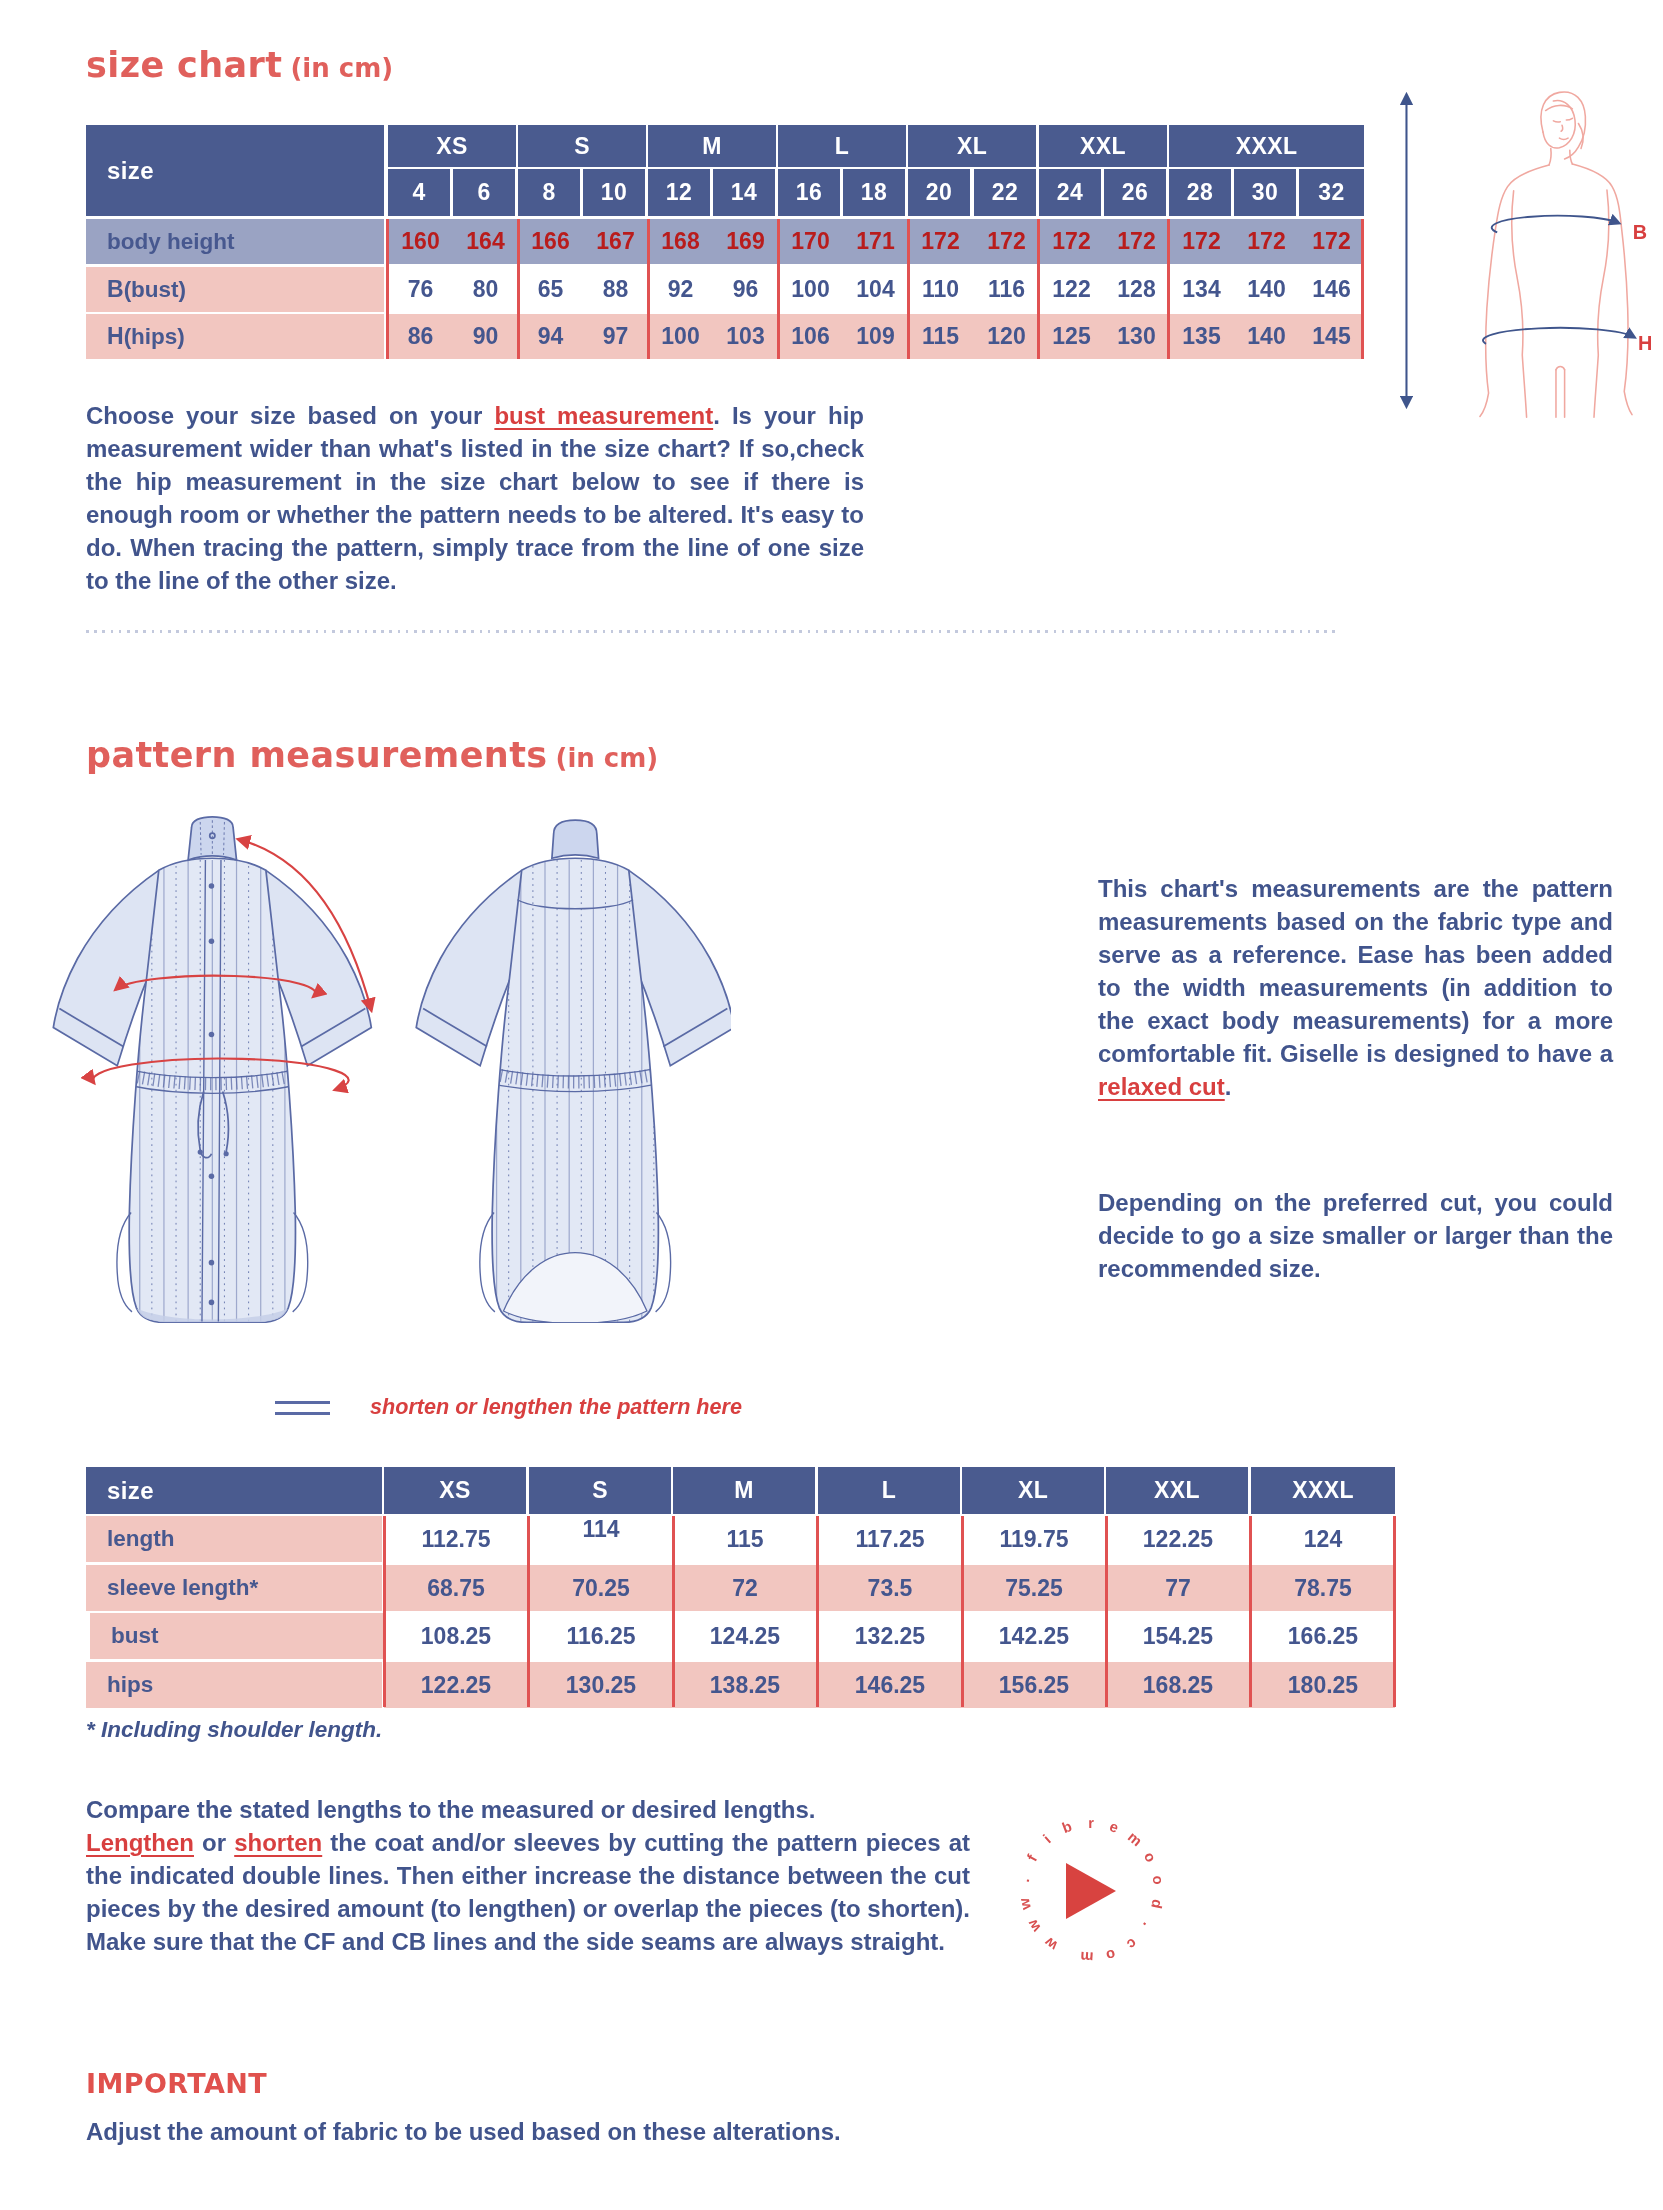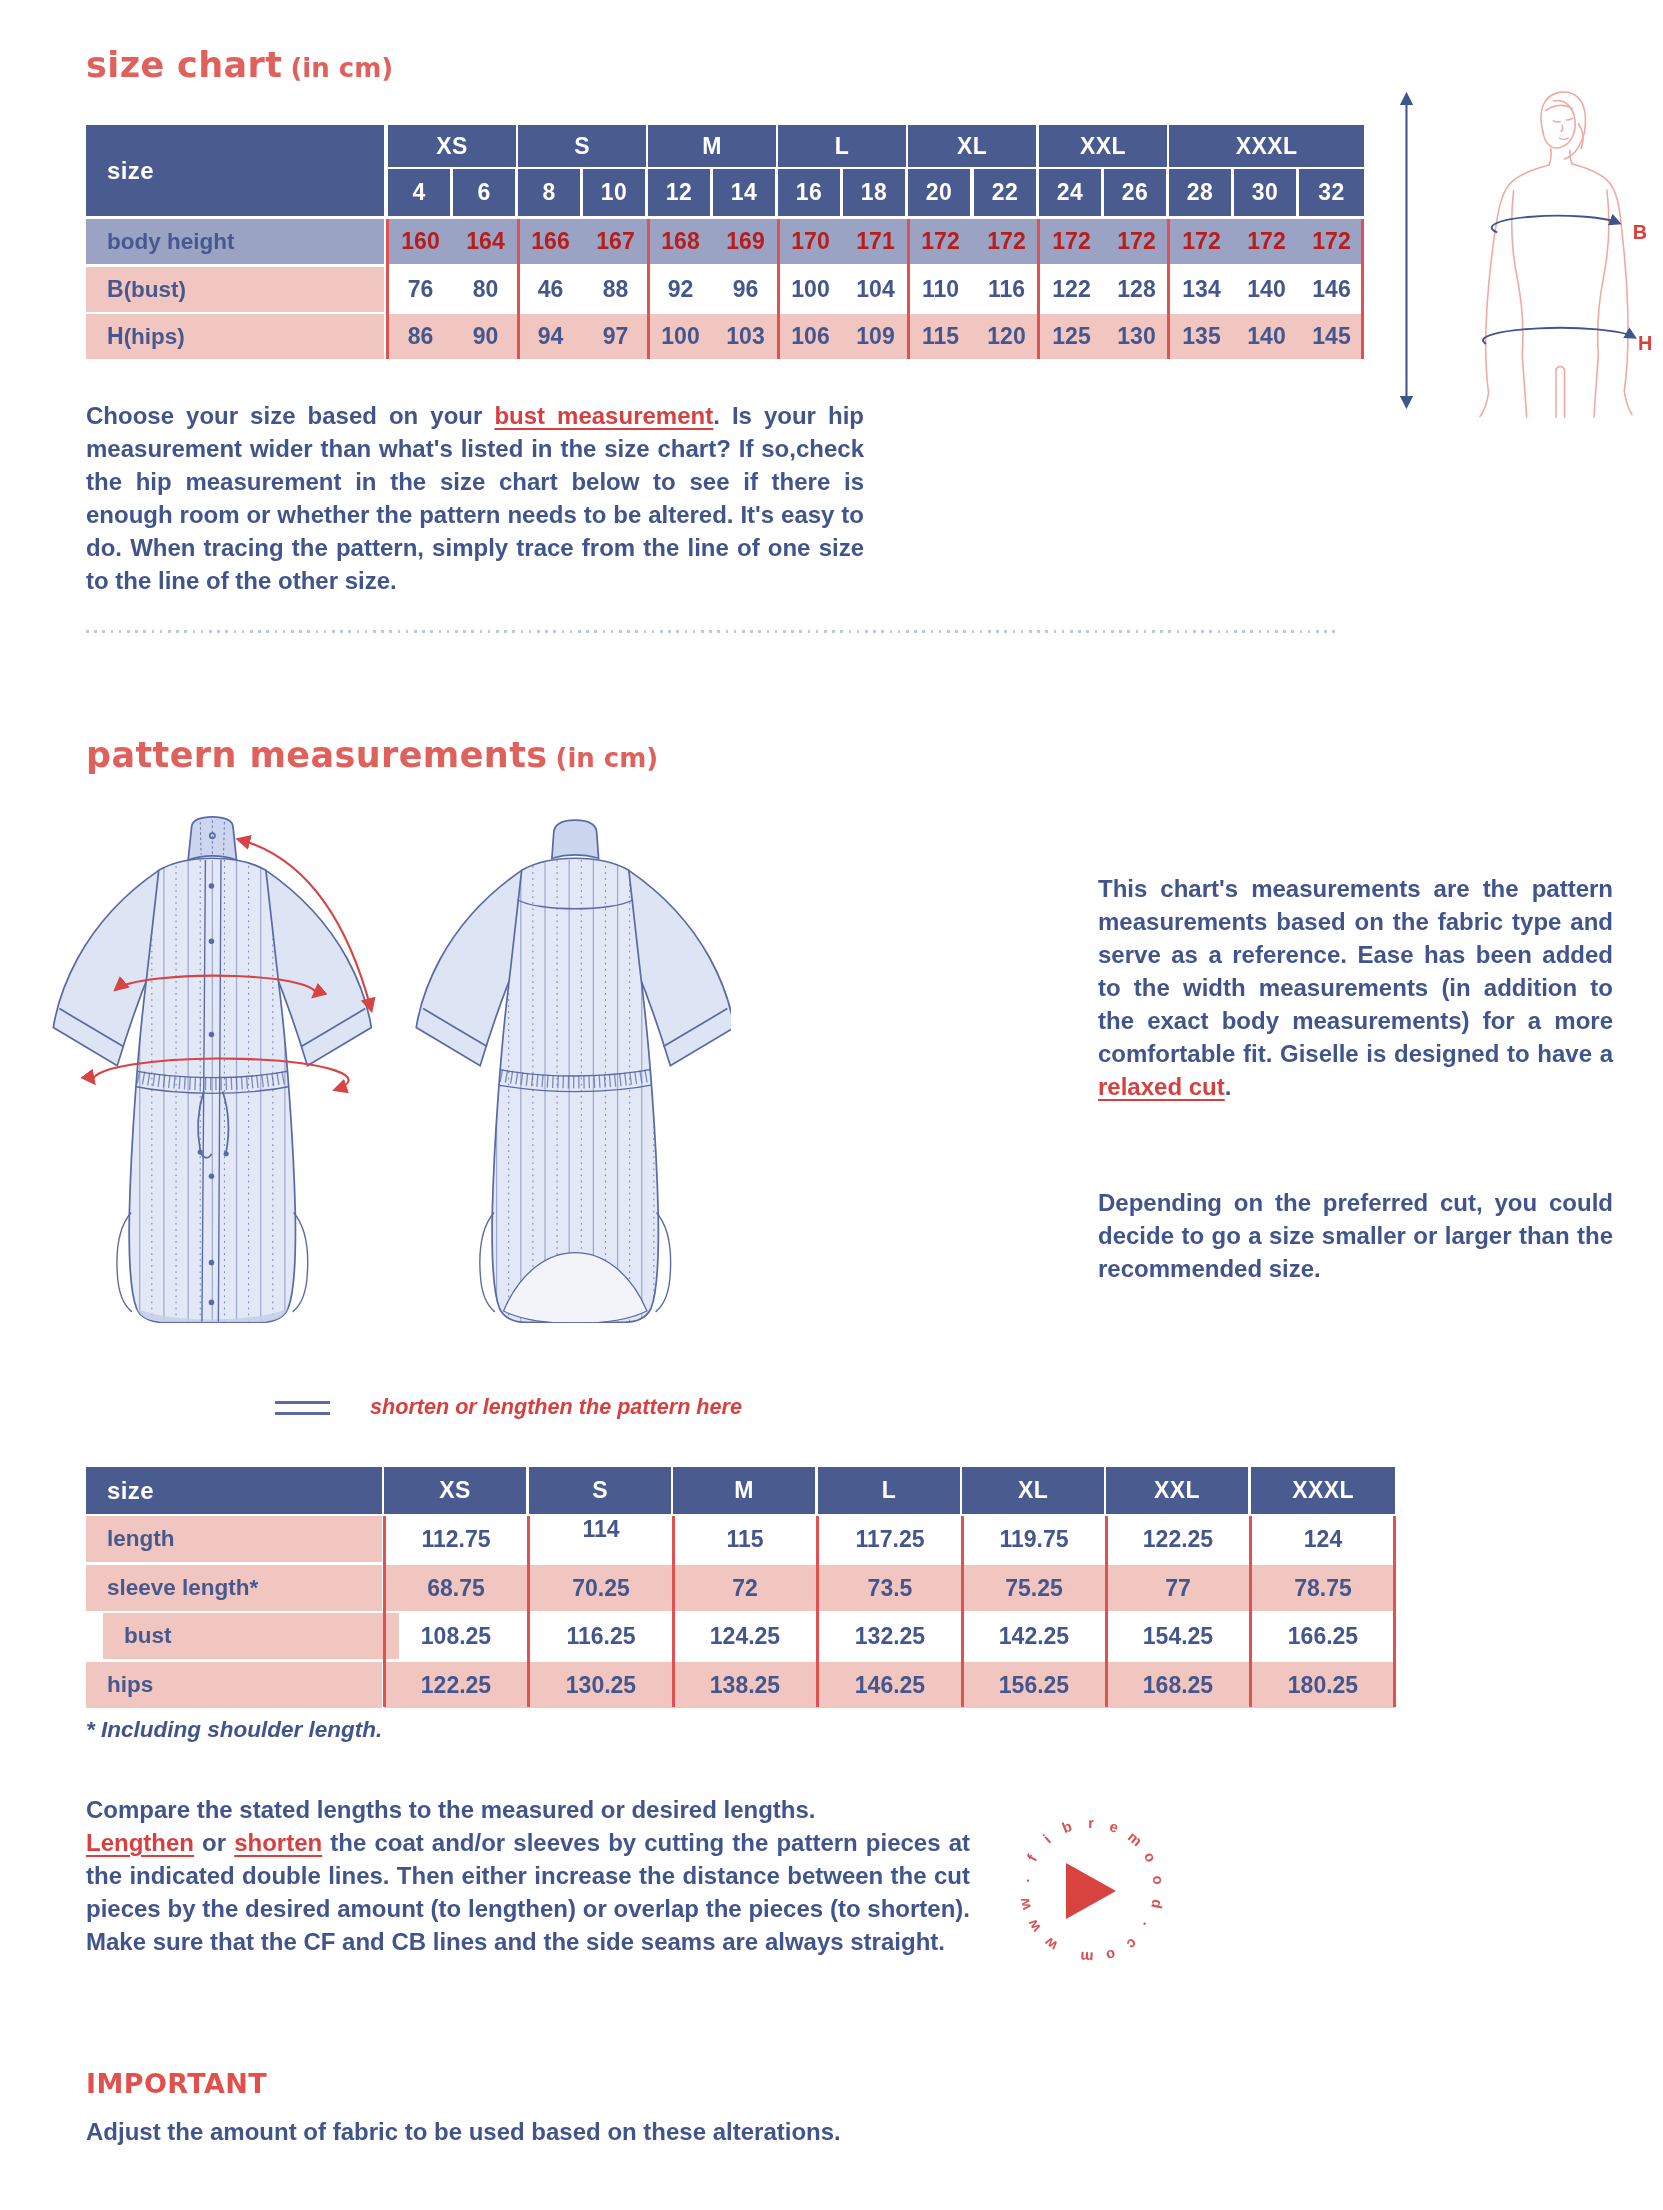--- a/index.html
+++ b/index.html
@@ -92,21 +92,21 @@
       <div class="t-val on-lav" style="left: 1083px; top: 94px; width: 65px; height: 45px;">172</div>
       <div class="t-val on-lav" style="left: 1148px; top: 94px; width: 65px; height: 45px;">172</div>
       <div class="t-val on-lav" style="left: 1213px; top: 94px; width: 65px; height: 45px;">172</div>
       <div class="t-label lab-pink" style="left: 0px; top: 142px; width: 298px; height: 45px;">
         <b>B</b>
         <span> (bust)</span>
       </div>
       <div class="strip strip-white" style="left: 302px; top: 142px; width: 976px; height: 45px;"></div>
       <div class="t-val" style="left: 302px; top: 142px; width: 65px; height: 45px;">76</div>
       <div class="t-val" style="left: 367px; top: 142px; width: 65px; height: 45px;">80</div>
-      <div class="t-val" style="left: 432px; top: 142px; width: 65px; height: 45px;">46</div>
+      <div class="t-val" style="left: 432px; top: 142px; width: 65px; height: 45px;">65</div>
       <div class="t-val" style="left: 497px; top: 142px; width: 65px; height: 45px;">88</div>
       <div class="t-val" style="left: 562px; top: 142px; width: 65px; height: 45px;">92</div>
       <div class="t-val" style="left: 627px; top: 142px; width: 65px; height: 45px;">96</div>
       <div class="t-val" style="left: 692px; top: 142px; width: 65px; height: 45px;">100</div>
       <div class="t-val" style="left: 757px; top: 142px; width: 65px; height: 45px;">104</div>
       <div class="t-val" style="left: 822px; top: 142px; width: 65px; height: 45px;">110</div>
       <div class="t-val" style="left: 888px; top: 142px; width: 65px; height: 45px;">116</div>
       <div class="t-val" style="left: 953px; top: 142px; width: 65px; height: 45px;">122</div>
       <div class="t-val" style="left: 1018px; top: 142px; width: 65px; height: 45px;">128</div>
       <div class="t-val" style="left: 1083px; top: 142px; width: 65px; height: 45px;">134</div>
@@ -308,21 +308,21 @@
       <div class="t-val" style="left: 1165px; top: 49px; width: 144px; height: 46px;">124</div>
       <div class="t-label lab-pink" style="left: 0px; top: 98px; width: 296px; height: 46px;">sleeve length*</div>
       <div class="strip strip-pink" style="left: 298px; top: 98px; width: 1011px; height: 46px;"></div>
       <div class="t-val" style="left: 298px; top: 98px; width: 144px; height: 46px;">68.75</div>
       <div class="t-val" style="left: 443px; top: 98px; width: 144px; height: 46px;">70.25</div>
       <div class="t-val" style="left: 587px; top: 98px; width: 144px; height: 46px;">72</div>
       <div class="t-val" style="left: 732px; top: 98px; width: 144px; height: 46px;">73.5</div>
       <div class="t-val" style="left: 876px; top: 98px; width: 144px; height: 46px;">75.25</div>
       <div class="t-val" style="left: 1020px; top: 98px; width: 144px; height: 46px;">77</div>
       <div class="t-val" style="left: 1165px; top: 98px; width: 144px; height: 46px;">78.75</div>
-      <div class="t-label lab-pink" style="left: 17px; top: 146px; width: 296px; height: 46px;">bust</div>
+      <div class="t-label lab-pink" style="left: 4px; top: 146px; width: 296px; height: 46px;">bust</div>
       <div class="strip strip-white" style="left: 298px; top: 146px; width: 1011px; height: 46px;"></div>
       <div class="t-val" style="left: 298px; top: 146px; width: 144px; height: 46px;">108.25</div>
       <div class="t-val" style="left: 443px; top: 146px; width: 144px; height: 46px;">116.25</div>
       <div class="t-val" style="left: 587px; top: 146px; width: 144px; height: 46px;">124.25</div>
       <div class="t-val" style="left: 732px; top: 146px; width: 144px; height: 46px;">132.25</div>
       <div class="t-val" style="left: 876px; top: 146px; width: 144px; height: 46px;">142.25</div>
       <div class="t-val" style="left: 1020px; top: 146px; width: 144px; height: 46px;">154.25</div>
       <div class="t-val" style="left: 1165px; top: 146px; width: 144px; height: 46px;">166.25</div>
       <div class="t-label lab-pink" style="left: 0px; top: 195px; width: 296px; height: 46px;">hips</div>
       <div class="strip strip-pink" style="left: 298px; top: 195px; width: 1011px; height: 46px;"></div>

